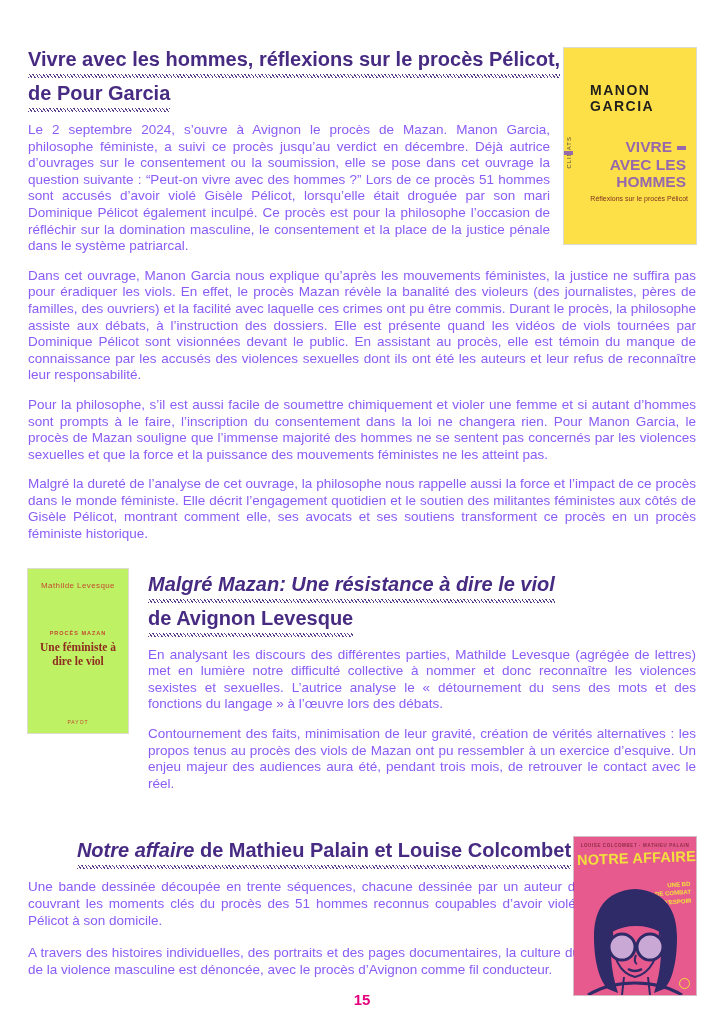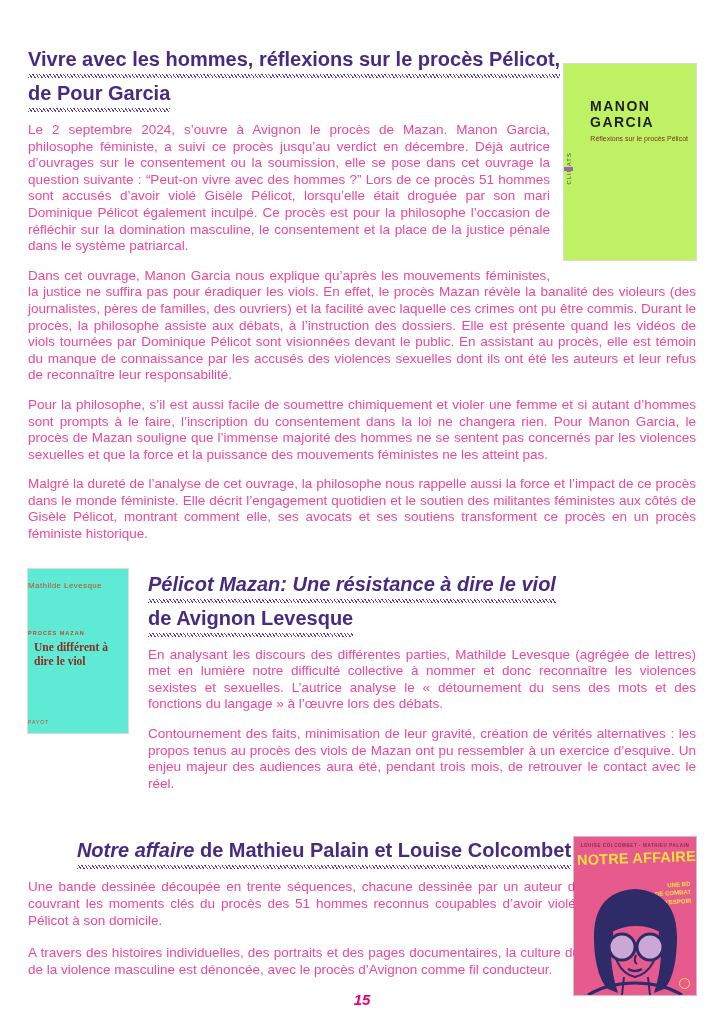--- a/index.html
+++ b/index.html
@@ -13,44 +13,44 @@
   .sec-title { margin:0 0 10px 0; font-weight:bold; color:#472a82; font-size:20px; line-height:1.5; }
   .hatch {
     display:block; width:fit-content; white-space:nowrap; padding-bottom:4px;
     background-image:repeating-linear-gradient(55deg, rgba(71,42,130,.9) 0 1px, transparent 1px 2.8px);
     background-size:100% 4px; background-repeat:no-repeat; background-position:left bottom;
   }
   .hatch.center { margin:0 auto; }
   .it { font-style:italic; }
 
   
-  p.body { font-size:13.5px; line-height:1.23; color:#ec4899; text-align:justify; margin:0 0 13px 0; }
+  p.body { font-size:13.5px; line-height:1.23; color:#8b5cf6; text-align:justify; margin:0 0 13px 0; }
 
   
   .cover1 {
-    float:right; width:132px; height:196px; margin:20px 0 12px 14px;
-    background:#bef264; position:relative; box-shadow:0 0 0 1px rgba(120,110,70,.25);
+    float:right; width:132px; height:196px; margin:4px 0 12px 14px;
+    background:#fde047; position:relative; box-shadow:0 0 0 1px rgba(120,110,70,.25);
   }
   .c1-spine {
     position:absolute; left:2px; top:88px; font-size:6px; letter-spacing:1px; color:#4a463e;
     writing-mode:vertical-rl; transform:rotate(180deg);
   }
   .c1-author { margin:34px 0 0 26px; font-size:14px; font-weight:bold; letter-spacing:1.5px;
     color:#201f1d; line-height:1.15; white-space:pre-line; }
   .c1-title { margin-top:24px; text-align:right; padding-right:10px; font-size:15.5px;
     font-weight:bold; color:#9668ac; line-height:1.12; }
   .dash { display:inline-block; width:9px; height:3.5px; background:#9668ac; vertical-align:middle; margin-left:5px; }
   .dash-left { position:absolute; left:0; top:103px; margin:0; }
   .c1-subtitle { text-align:right; padding-right:8px; margin-top:5px; font-size:7px; color:#7e3024; }
 
   
   .sec2 { margin-top:26px; display:flex; gap:20px; clear:both; }
   .cover2 {
-    flex:0 0 100px; height:164px; background:#5eead4; position:relative;
-    box-shadow:0 0 0 1px rgba(130,110,70,.25); 
+    flex:0 0 100px; height:164px; background:#bef264; position:relative;
+    box-shadow:0 0 0 1px rgba(130,110,70,.25); text-align:center;
   }
   .c2-author { padding-top:12px; font-size:8px; color:#c24a30; letter-spacing:.4px; }
   .c2-kicker { margin-top:40px; font-size:5.5px; letter-spacing:1px; color:#c24a30; font-weight:bold; }
   .c2-title { margin:4px 6px 0 6px; font-family:"Liberation Serif", serif; font-weight:bold;
     font-size:11.5px; line-height:1.25; color:#8e2c1f; }
   .c2-pub { position:absolute; bottom:8px; left:0; right:0; font-size:5px; letter-spacing:1px; color:#c24a30; }
   .sec2-text { flex:1; min-width:0; }
 
   
   .sec3 { margin-top:30px; position:relative; min-height:172px; }
@@ -64,58 +64,63 @@
   .c3-title { position:absolute; top:13px; left:3px; right:0; font-size:14.5px; font-weight:bold;
     color:#f2e03c; letter-spacing:.2px; white-space:nowrap; transform:rotate(-2deg); }
   .c3-sub { position:absolute; top:44px; right:5px; text-align:right; font-size:6px; font-weight:bold;
     color:#f2e03c; line-height:1.4; white-space:pre-line; transform:rotate(-4deg); }
   .c3-art { position:absolute; left:0; bottom:0; }
   .c3-logo { position:absolute; right:6px; bottom:6px; width:9px; height:9px; border-radius:50%;
     border:1.5px solid #f2e03c; }
 
   
   .page-num { position:absolute; bottom:16px; left:0; right:0; text-align:center;
-    color:#e6007e; font-weight:bold; font-size:15px;font-style:italic; }
+    color:#e6007e; font-weight:bold; font-size:15px; }
 </style>
 </head>
 <body>
 
 <div class="page">
   <div class="content">
 
     <section>
       <div class="cover1">
         <span class="c1-spine">CLIMATS</span>
         <span class="dash dash-left"></span>
         <div class="c1-author">MANON
 GARCIA</div>
+        <div class="c1-title">
+          <div><span>VIVRE</span><span class="dash"></span></div>
+          <div>AVEC LES</div>
+          <div>HOMMES</div>
+        </div>
         <div class="c1-subtitle">Réflexions sur le procès Pélicot</div>
       </div>
 
       <h1 class="sec-title">
         <span class="hatch">Vivre avec les hommes, réflexions sur le procès Pélicot,</span>
         <span class="hatch">de Pour Garcia</span>
       </h1>
 
       <p class="body">Le 2 septembre 2024, s’ouvre à Avignon le procès de Mazan. Manon Garcia, philosophe féministe, a suivi ce procès jusqu’au verdict en décembre. Déjà autrice d’ouvrages sur le consentement ou la soumission, elle se pose dans cet ouvrage la question suivante : “Peut-on vivre avec des hommes ?” Lors de ce procès 51 hommes sont accusés d’avoir violé Gisèle Pélicot, lorsqu’elle était droguée par son mari Dominique Pélicot également inculpé. Ce procès est pour la philosophe l’occasion de réfléchir sur la domination masculine, le consentement et la place de la justice pénale dans le système patriarcal.</p>
       <p class="body">Dans cet ouvrage, Manon Garcia nous explique qu’après les mouvements féministes, la justice ne suffira pas pour éradiquer les viols. En effet, le procès Mazan révèle la banalité des violeurs (des journalistes, pères de familles, des ouvriers) et la facilité avec laquelle ces crimes ont pu être commis. Durant le procès, la philosophe assiste aux débats, à l’instruction des dossiers. Elle est présente quand les vidéos de viols tournées par Dominique Pélicot sont visionnées devant le public. En assistant au procès, elle est témoin du manque de connaissance par les accusés des violences sexuelles dont ils ont été les auteurs et leur refus de reconnaître leur responsabilité.</p>
       <p class="body">Pour la philosophe, s’il est aussi facile de soumettre chimiquement et violer une femme et si autant d’hommes sont prompts à le faire, l’inscription du consentement dans la loi ne changera rien. Pour Manon Garcia, le procès de Mazan souligne que l’immense majorité des hommes ne se sentent pas concernés par les violences sexuelles et que la force et la puissance des mouvements féministes ne les atteint pas.</p>
       <p class="body">Malgré la dureté de l’analyse de cet ouvrage, la philosophe nous rappelle aussi la force et l’impact de ce procès dans le monde féministe. Elle décrit l’engagement quotidien et le soutien des militantes féministes aux côtés de Gisèle Pélicot, montrant comment elle, ses avocats et ses soutiens transforment ce procès en un procès féministe historique.</p>
     </section>
 
     <section class="sec2">
       <div class="cover2">
         <div class="c2-author">Mathilde Levesque</div>
         <div class="c2-kicker">PROCÈS MAZAN</div>
-        <div class="c2-title">Une différent à dire le viol</div>
+        <div class="c2-title">Une féministe à dire le viol</div>
         <div class="c2-pub">PAYOT</div>
       </div>
       <div class="sec2-text">
         <h2 class="sec-title">
-          <span class="hatch it">Pélicot Mazan: Une résistance à dire le viol</span>
+          <span class="hatch it">Malgré Mazan: Une résistance à dire le viol</span>
           <span class="hatch">de Avignon Levesque</span>
         </h2>
         <p class="body">En analysant les discours des différentes parties, Mathilde Levesque (agrégée de lettres) met en lumière notre difficulté collective à nommer et donc reconnaître les violences sexistes et sexuelles. L’autrice analyse le « détournement du sens des mots et des fonctions du langage » à l’œuvre lors des débats.</p>
         <p class="body">Contournement des faits, minimisation de leur gravité, création de vérités alternatives : les propos tenus au procès des viols de Mazan ont pu ressembler à un exercice d’esquive. Un enjeu majeur des audiences aura été, pendant trois mois, de retrouver le contact avec le réel.</p>
       </div>
     </section>
 
     <section class="sec3">
       <div class="cover3">
         <div class="c3-authors">LOUISE COLCOMBET · MATHIEU PALAIN</div>

